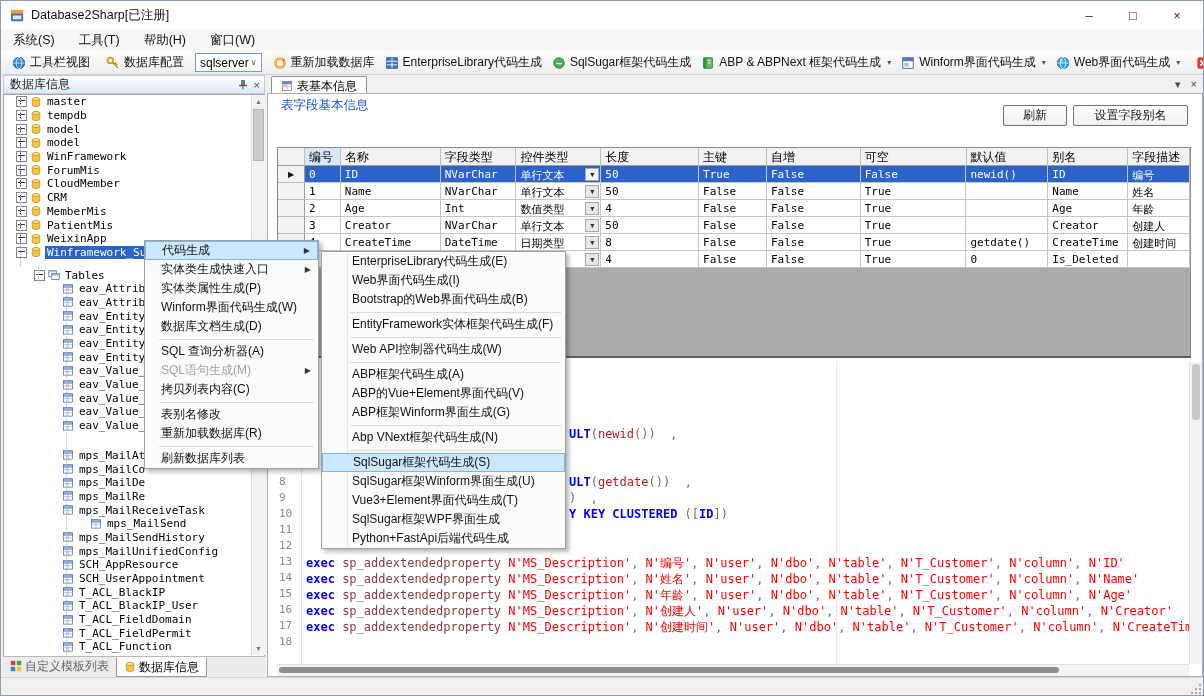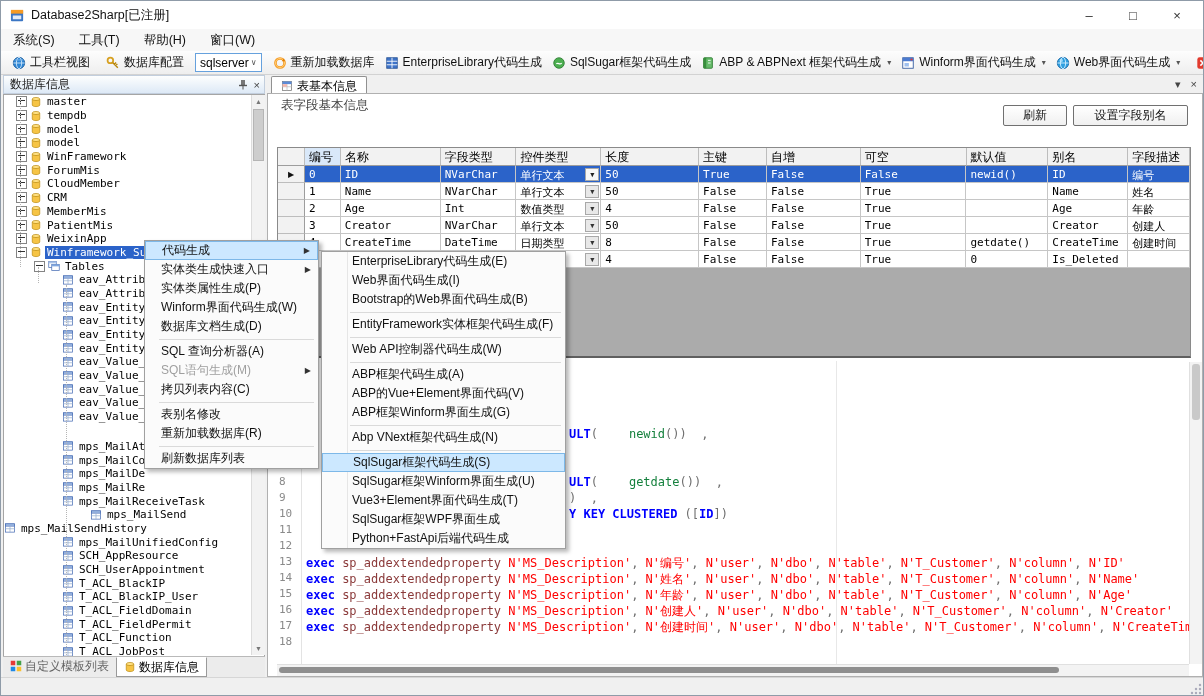--- a/index.html
+++ b/index.html
@@ -43,21 +43,21 @@
   .sb-thumb{position:absolute;left:1px;width:11px;background:#cdcdcd;border:1px solid #b5b5b5;box-sizing:border-box;}
   .lp-tabs{left:2px;top:655px;width:262px;height:21px;background:#ececec;border-top:1px solid #b9b9b9;display:flex;align-items:flex-start;}
   .lp-tab{height:18px;display:flex;align-items:center;gap:3px;padding:0 7px;font-size:12px;color:#666;}
   .lp-tab.active{background:#fff;border:1px solid #9a9a9a;border-top:1px solid #fff;color:#000;}
   
   .tabstrip{left:266px;top:74px;width:938px;height:19px;}
   .doc-tab{position:absolute;left:4px;top:1px;height:18px;background:#fff;border:1px solid #919191;border-bottom:none;
     display:flex;align-items:center;gap:4px;padding:0 9px;font-size:12px;color:#000;border-radius:2px 2px 0 0;}
   .strip-btns{position:absolute;right:8px;top:3px;display:flex;gap:10px;color:#444;font-size:11px;}
   .docbody{left:266px;top:92px;width:936px;height:584px;background:#fff;border:1px solid #b0b0b0;box-sizing:border-box;}
-  .section-label{left:280px;top:96px;font-size:12.5px;color:#404040;}
+  .section-label{left:280px;top:96px;font-size:12.5px;color:#1d4ed8;}
   .btn{position:absolute;height:21px;background:linear-gradient(#ffffff,#f0f0f0);border:1px solid #707070;
     font-size:12px;color:#111;display:flex;align-items:center;justify-content:center;border-radius:2px;box-sizing:border-box;}
   
   .grid{left:276px;top:146px;width:914px;height:211px;background:#ababab;border:1px solid #8a8a8a;
     border-bottom:2px solid #5f5f5f;box-sizing:border-box;overflow:hidden;}
   .g-header{display:flex;height:18px;background:#f2f2f2;}
   .g-hcell{border-right:1px solid #bdbdbd;border-bottom:1px solid #9d9d9d;font-size:12px;color:#000;
     padding:1px 0 0 4px;box-sizing:border-box;white-space:nowrap;overflow:hidden;}
   .g-hcell.hl{background:#d9e8f9;}
   .g-row{display:flex;height:17px;background:#fff;}
@@ -71,21 +71,21 @@
     display:flex;align-items:center;justify-content:center;flex:none;box-sizing:border-box;}
   .g-row.sel .combo-btn{background:#f7f7f7;color:#222;}
   
   .code{left:276px;top:360px;width:912px;height:303px;background:#fff;overflow:hidden;font:12px "DejaVu Sans Mono",monospace;}
   .code-guide{position:absolute;left:559px;top:0;bottom:0;width:1px;background:#e8e8e8;}
   .gutter-line{position:absolute;left:24px;top:0;bottom:0;width:1px;background:#e3e3e3;}
   .c-num{position:absolute;left:2px;font-size:11px;color:#8a8a8a;}
   .c-line{position:absolute;left:29px;white-space:pre;}
   .kw{color:#0000ff;font-weight:bold;}
   .str{color:#ff0000;}
-  .fn{color:#15803d;margin-left:31px;}
+  .fn{color:#b91c1c;}
   .sys{color:#8b3a3a;}
   .pun{color:#6f6f6f;}
   .pln{color:#000;}
   .vsb{left:1188px;top:361px;width:12px;height:302px;background:#f3f3f3;border-left:1px solid #e0e0e0;}
   .hsb{left:276px;top:663px;width:912px;height:11px;background:#f3f3f3;border-top:1px solid #e0e0e0;}
   .hsb .sb-thumb2{position:absolute;left:2px;top:2px;width:780px;height:6px;background:#8f8f8f;border-radius:3px;}
   .vsb .sb-thumb2{position:absolute;left:2px;top:2px;width:8px;height:56px;background:#c9c9c9;border-radius:3px;}
   
   .statusbar{left:0;top:676px;width:1204px;height:20px;background:#f0f0f0;border-top:1px solid #d6d6d6;}
   .grip{position:absolute;right:3px;bottom:3px;width:12px;height:12px;}
@@ -288,21 +288,21 @@
             <ellipse cx="8" cy="4" rx="5" ry="2.1" fill="#ffe082" stroke="#b8860b" stroke-width=".9"></ellipse>
           </svg></span><span class="t-label">PatientMis</span></div>
       <div class="t-row" style="padding-left: 12px;"><span class="exp plus"></span><span class="icon t-icon"><svg width="12" height="12" viewBox="0 0 16 16">
             <path d="M3 4v8c0 1.2 2.2 2.1 5 2.1s5-.9 5-2.1V4" fill="#f6c445" stroke="#b8860b" stroke-width=".9"></path>
             <ellipse cx="8" cy="4" rx="5" ry="2.1" fill="#ffe082" stroke="#b8860b" stroke-width=".9"></ellipse>
           </svg></span><span class="t-label">WeixinApp</span></div>
       <div class="t-row sel" style="padding-left: 12px;"><span class="exp minus"></span><span class="icon t-icon"><svg width="12" height="12" viewBox="0 0 16 16">
             <path d="M3 4v8c0 1.2 2.2 2.1 5 2.1s5-.9 5-2.1V4" fill="#f6c445" stroke="#b8860b" stroke-width=".9"></path>
             <ellipse cx="8" cy="4" rx="5" ry="2.1" fill="#ffe082" stroke="#b8860b" stroke-width=".9"></ellipse>
           </svg></span><span class="t-label">Winframework_Sug</span></div>
-      <div class="t-row" style="padding-left: 30px;"><span class="exp minus"></span><span class="icon t-icon"><svg width="12" height="12" viewBox="0 0 16 16">
+      <div class="t-row" style="padding-left: 30px; margin-top: 9px;"><span class="exp minus"></span><span class="icon t-icon"><svg width="12" height="12" viewBox="0 0 16 16">
             <rect x="1" y="2" width="10" height="8" fill="#fff" stroke="#4a6fb5"></rect>
             <rect x="1" y="2" width="10" height="2.5" fill="#aac4ea"></rect>
             <rect x="5" y="6" width="10" height="8" fill="#fff" stroke="#4a6fb5"></rect>
             <rect x="5" y="6" width="10" height="2.5" fill="#7fa7e0"></rect>
           </svg></span><span class="t-label">Tables</span></div>
       <div class="t-row" style="padding-left: 58px;"><span class="icon t-icon"><svg width="12" height="12" viewBox="0 0 16 16">
             <rect x="2" y="2.5" width="12" height="11" fill="#fff" stroke="#4a6fb5"></rect>
             <rect x="2" y="2.5" width="12" height="3" fill="#aac4ea" stroke="#4a6fb5"></rect>
             <line x1="2" y1="9" x2="14" y2="9" stroke="#9ab0d0"></line>
             <line x1="8" y1="5.5" x2="8" y2="13.5" stroke="#9ab0d0"></line>
@@ -396,21 +396,21 @@
             <rect x="2" y="2.5" width="12" height="3" fill="#aac4ea" stroke="#4a6fb5"></rect>
             <line x1="2" y1="9" x2="14" y2="9" stroke="#9ab0d0"></line>
             <line x1="8" y1="5.5" x2="8" y2="13.5" stroke="#9ab0d0"></line>
           </svg></span><span class="t-label">mps_MailReceiveTask</span></div>
       <div class="t-row" style="padding-left: 86px;"><span class="icon t-icon"><svg width="12" height="12" viewBox="0 0 16 16">
             <rect x="2" y="2.5" width="12" height="11" fill="#fff" stroke="#4a6fb5"></rect>
             <rect x="2" y="2.5" width="12" height="3" fill="#aac4ea" stroke="#4a6fb5"></rect>
             <line x1="2" y1="9" x2="14" y2="9" stroke="#9ab0d0"></line>
             <line x1="8" y1="5.5" x2="8" y2="13.5" stroke="#9ab0d0"></line>
           </svg></span><span class="t-label">mps_MailSend</span></div>
-      <div class="t-row" style=""><span class="icon t-icon"><svg width="12" height="12" viewBox="0 0 16 16">
+      <div class="t-row" style="padding-left: 58px;"><span class="icon t-icon"><svg width="12" height="12" viewBox="0 0 16 16">
             <rect x="2" y="2.5" width="12" height="11" fill="#fff" stroke="#4a6fb5"></rect>
             <rect x="2" y="2.5" width="12" height="3" fill="#aac4ea" stroke="#4a6fb5"></rect>
             <line x1="2" y1="9" x2="14" y2="9" stroke="#9ab0d0"></line>
             <line x1="8" y1="5.5" x2="8" y2="13.5" stroke="#9ab0d0"></line>
           </svg></span><span class="t-label">mps_MailSendHistory</span></div>
       <div class="t-row" style="padding-left: 58px;"><span class="icon t-icon"><svg width="12" height="12" viewBox="0 0 16 16">
             <rect x="2" y="2.5" width="12" height="11" fill="#fff" stroke="#4a6fb5"></rect>
             <rect x="2" y="2.5" width="12" height="3" fill="#aac4ea" stroke="#4a6fb5"></rect>
             <line x1="2" y1="9" x2="14" y2="9" stroke="#9ab0d0"></line>
             <line x1="8" y1="5.5" x2="8" y2="13.5" stroke="#9ab0d0"></line>

